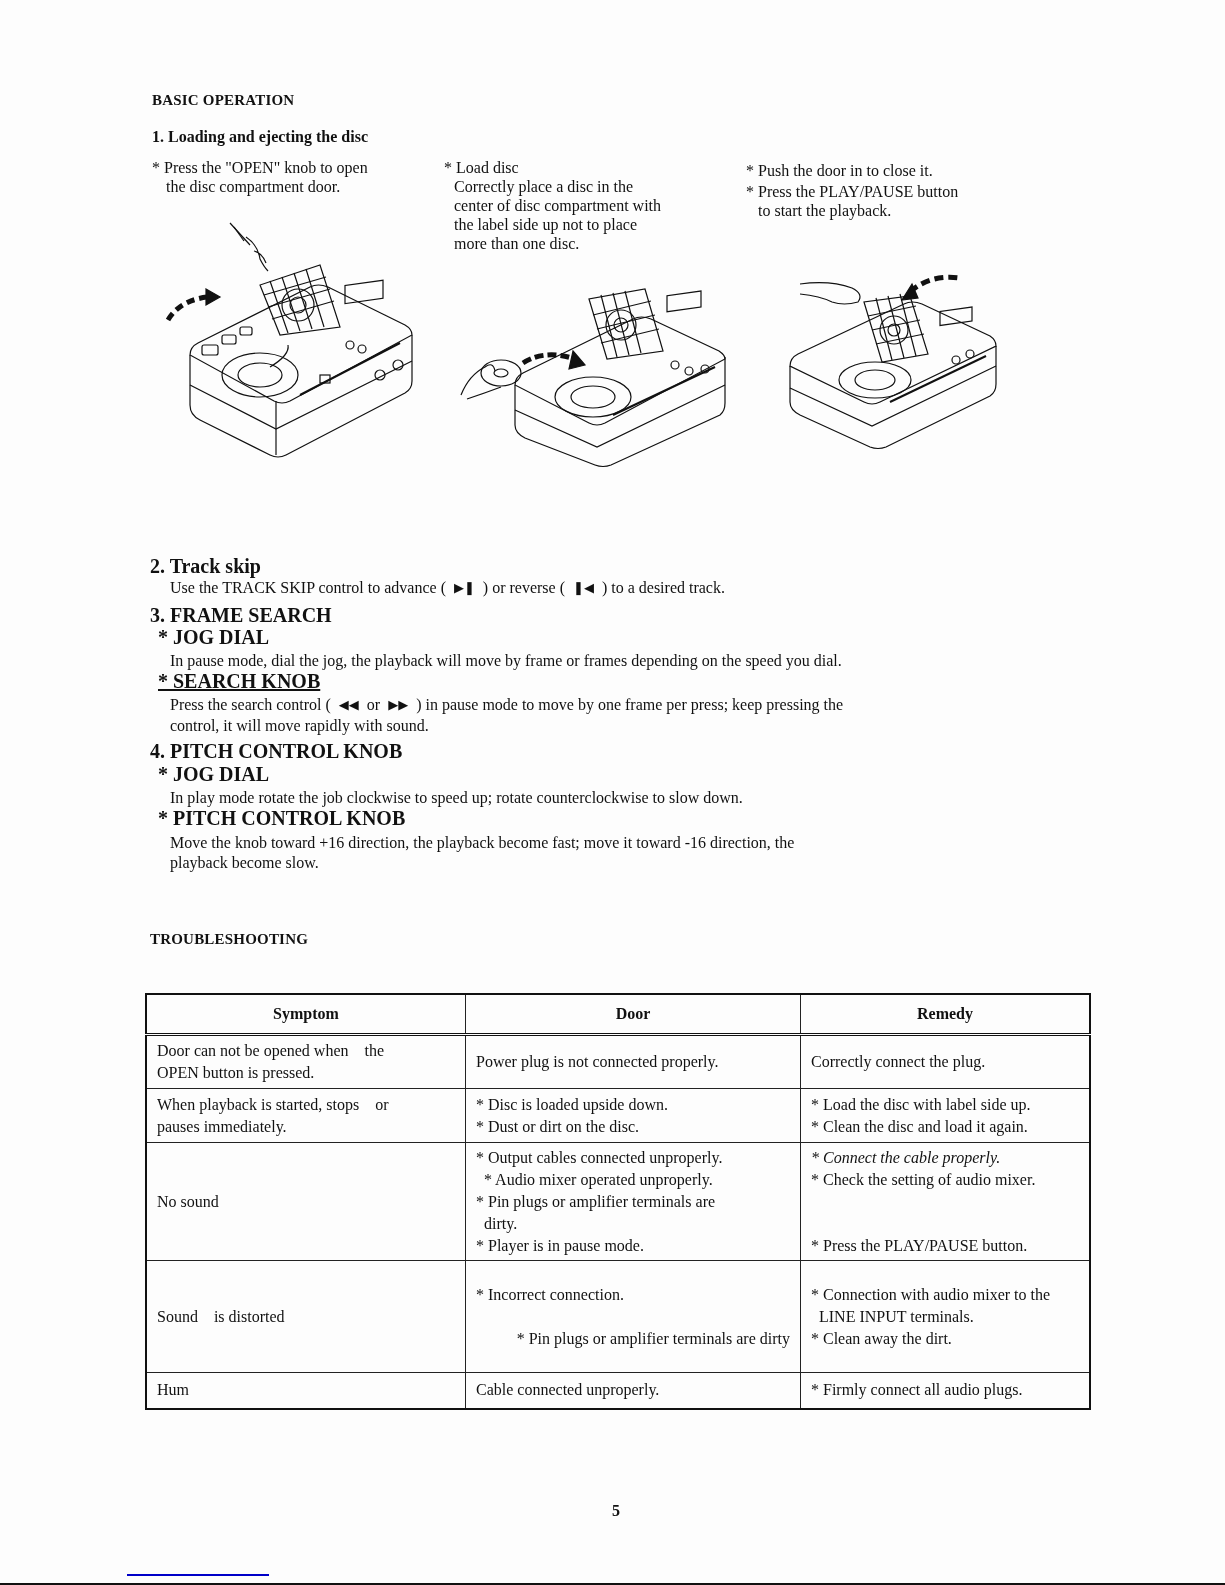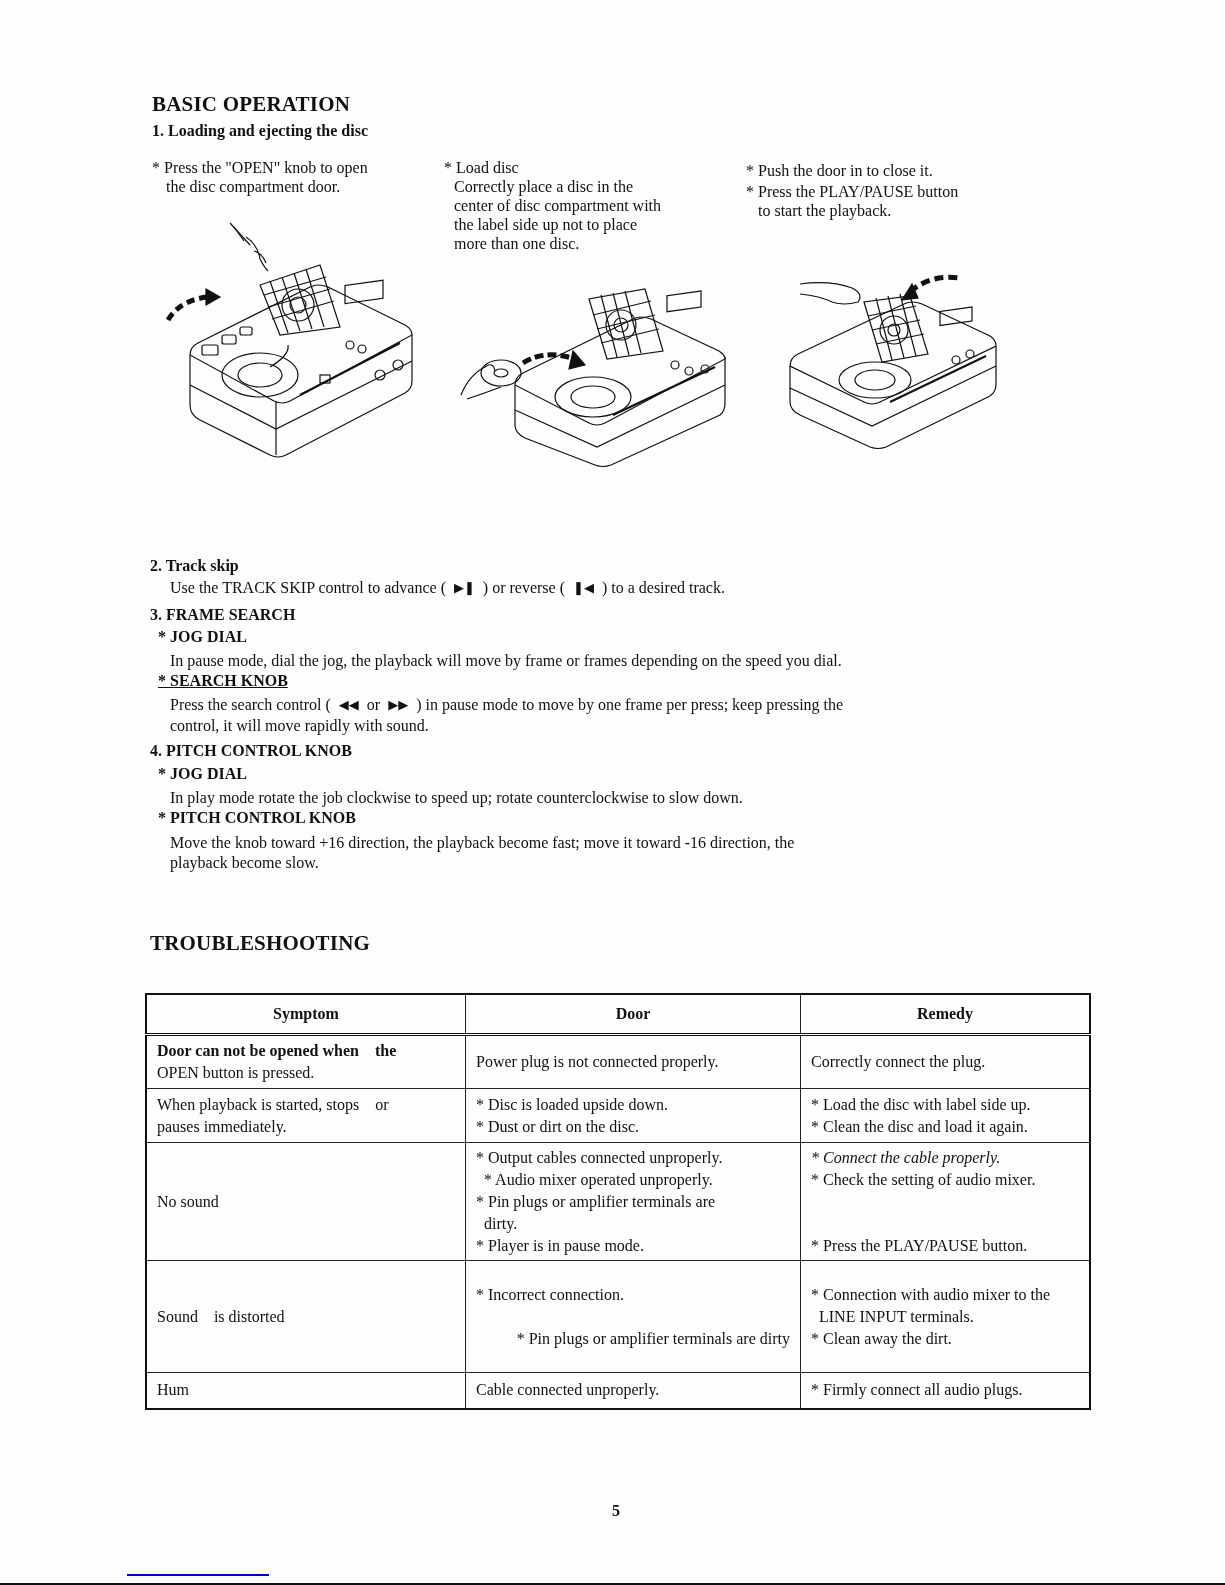--- a/index.html
+++ b/index.html
@@ -2,25 +2,25 @@
 <html><head>
 <meta charset="utf-8">
 <style>
   html, body { margin: 0; padding: 0; }
   body {
     width: 1225px; height: 1585px; position: relative; overflow: hidden;
     background: #fdfdfd; color: #111;
     font-family: "Liberation Serif", "DejaVu Serif", serif;
   }
   .abs { position: absolute; }
-  .h1 { font-weight: bold; font-size: 21px; letter-spacing: 0.2px; }
+  .h1 { font-weight: bold; font-size: 15px; letter-spacing: 0.2px; }
   .h2 { font-weight: bold; font-size: 16px; }
   .txt { font-size: 16px; line-height: 19px; white-space: nowrap; }
   .ind { padding-left: 14px; }
-  .sub { font-weight: bold; font-size: 16px; line-height: 22px; white-space: nowrap; }
+  .sub { font-weight: bold; font-size: 20px; line-height: 22px; white-space: nowrap; }
   .body16 { font-size: 16px; line-height: 22px; white-space: nowrap; }
 
   
   .illus { position: absolute; }
 
   
   table.ts {
     position: absolute; left: 145px; top: 993px; width: 946px;
     border-collapse: collapse; border: 2px solid #111;
     font-size: 16px; line-height: 22px;
@@ -38,21 +38,21 @@
 
   .pagenum { left: 612px; top: 1502px; font-weight: bold; font-size: 16px; }
   .bottom-link { left: 127px; top: 1574px; width: 142px; height: 2px; background: #0000c8; }
   .bottom-bar { left: 0; top: 1583px; width: 1225px; height: 2px; background: #111; }
   .ico { display: inline-block; font-size: 13px; margin: 0 4px; vertical-align: 1px; }
 </style>
 </head>
 <body>
 
 <div class="abs h1" style="left:152px;top:92px;">BASIC OPERATION</div>
-<div class="abs h2" style="left:152px;top:122px;">1. Loading and ejecting the disc</div>
+<div class="abs h2" style="left:152px;top:128px;">1. Loading and ejecting the disc</div>
 
 <div class="abs txt" style="left:152px;top:158px;">
   <div>* Press the "OPEN" knob to open</div>
   <div class="ind">the disc compartment door.</div>
 </div>
 
 <div class="abs txt" style="left:444px;top:158px;line-height:19px;">
   <div>* Load disc</div>
   <div style="padding-left:10px;">Correctly place a disc in the</div>
   <div style="padding-left:10px;">center of disc compartment with</div>
@@ -191,21 +191,21 @@
   <thead>
     <tr>
       <th class="c1">Symptom</th>
       <th class="c2">Door</th>
       <th>Remedy</th>
     </tr>
   </thead>
   <tbody id="ts-body">
       <tr style="height: 54px;">
         <td>
-          <span class="cell-line" style="white-space: pre; font-weight: bold;">Door can not be opened when    the</span>
+          <span class="cell-line" style="white-space: pre;">Door can not be opened when    the</span>
           <span class="cell-line" style="white-space: pre;">OPEN button is pressed.</span>
         </td>
         <td>
           <span class="cell-line" style="white-space: pre;">Power plug is not connected properly.</span>
         </td>
         <td>
           <span class="cell-line" style="white-space: pre;">Correctly connect the plug.</span>
         </td>
       </tr>
       <tr style="height: 54px;">

